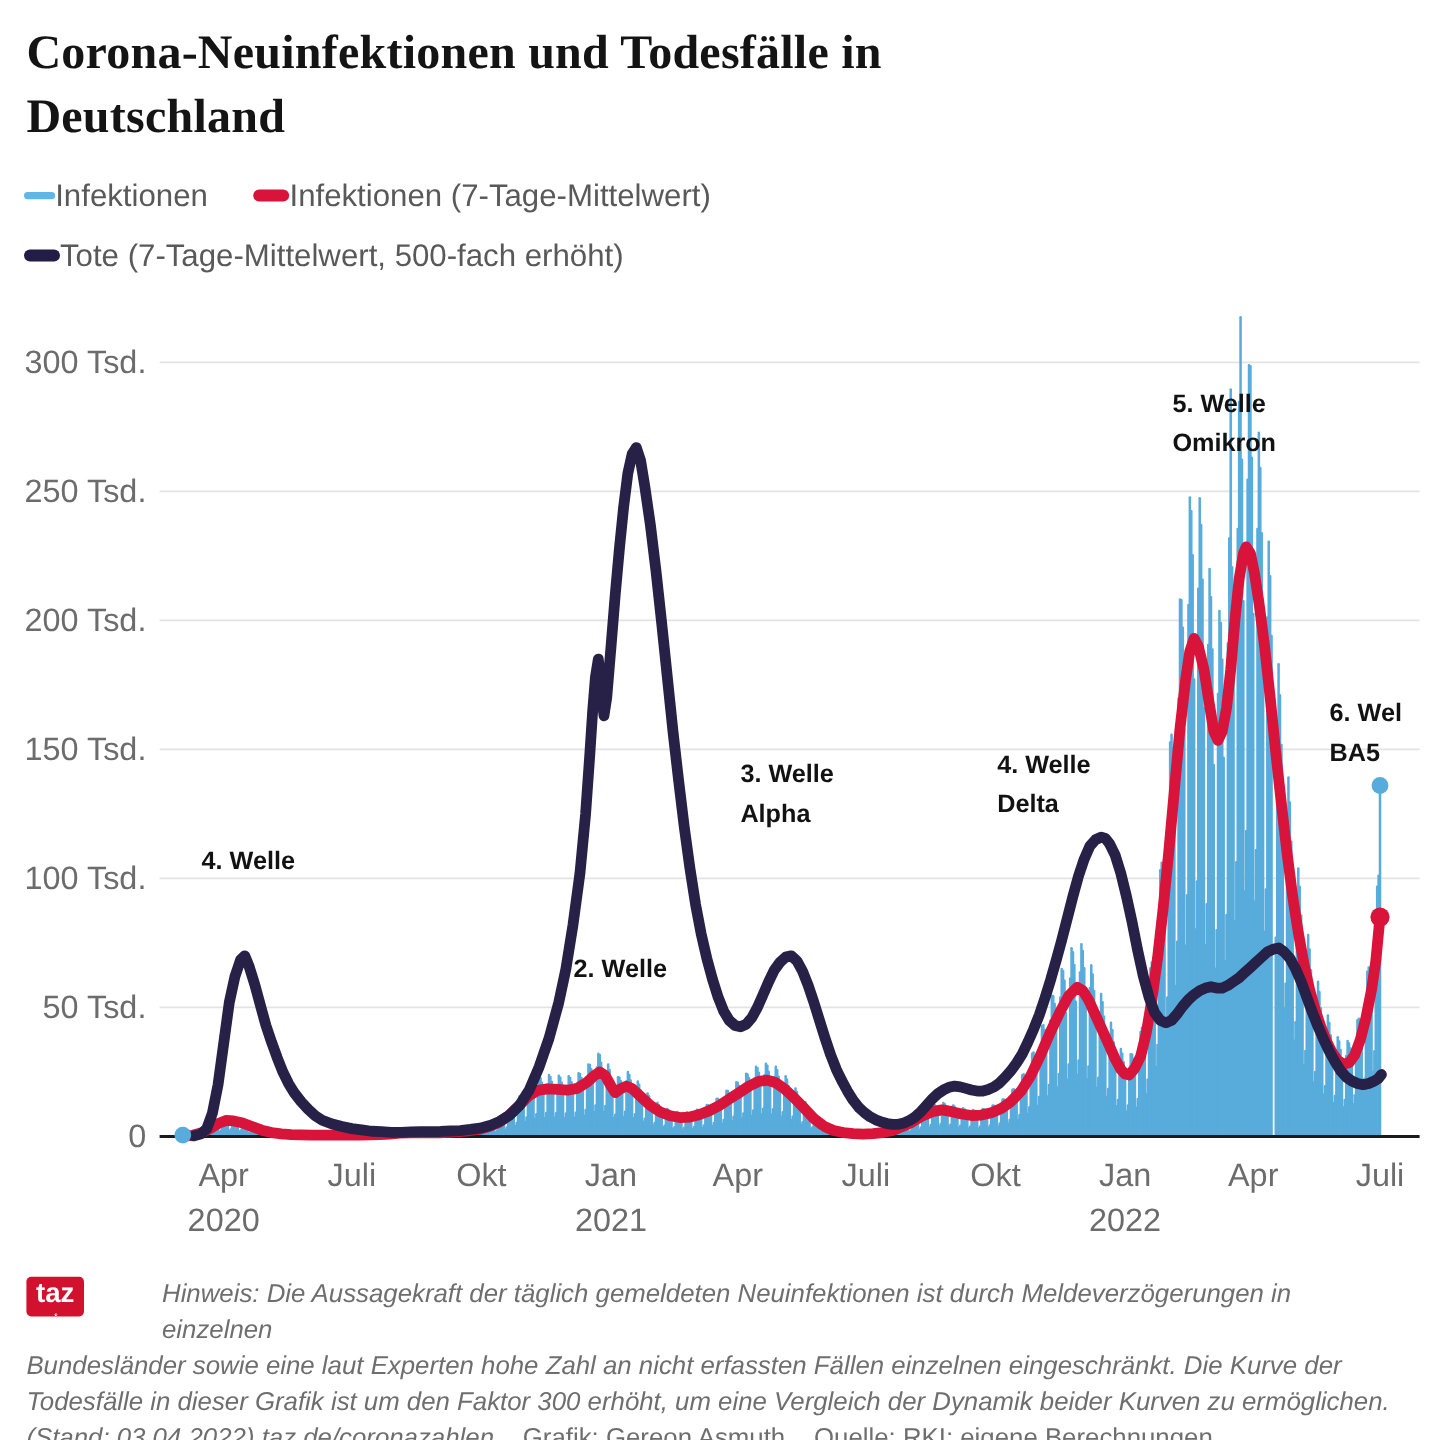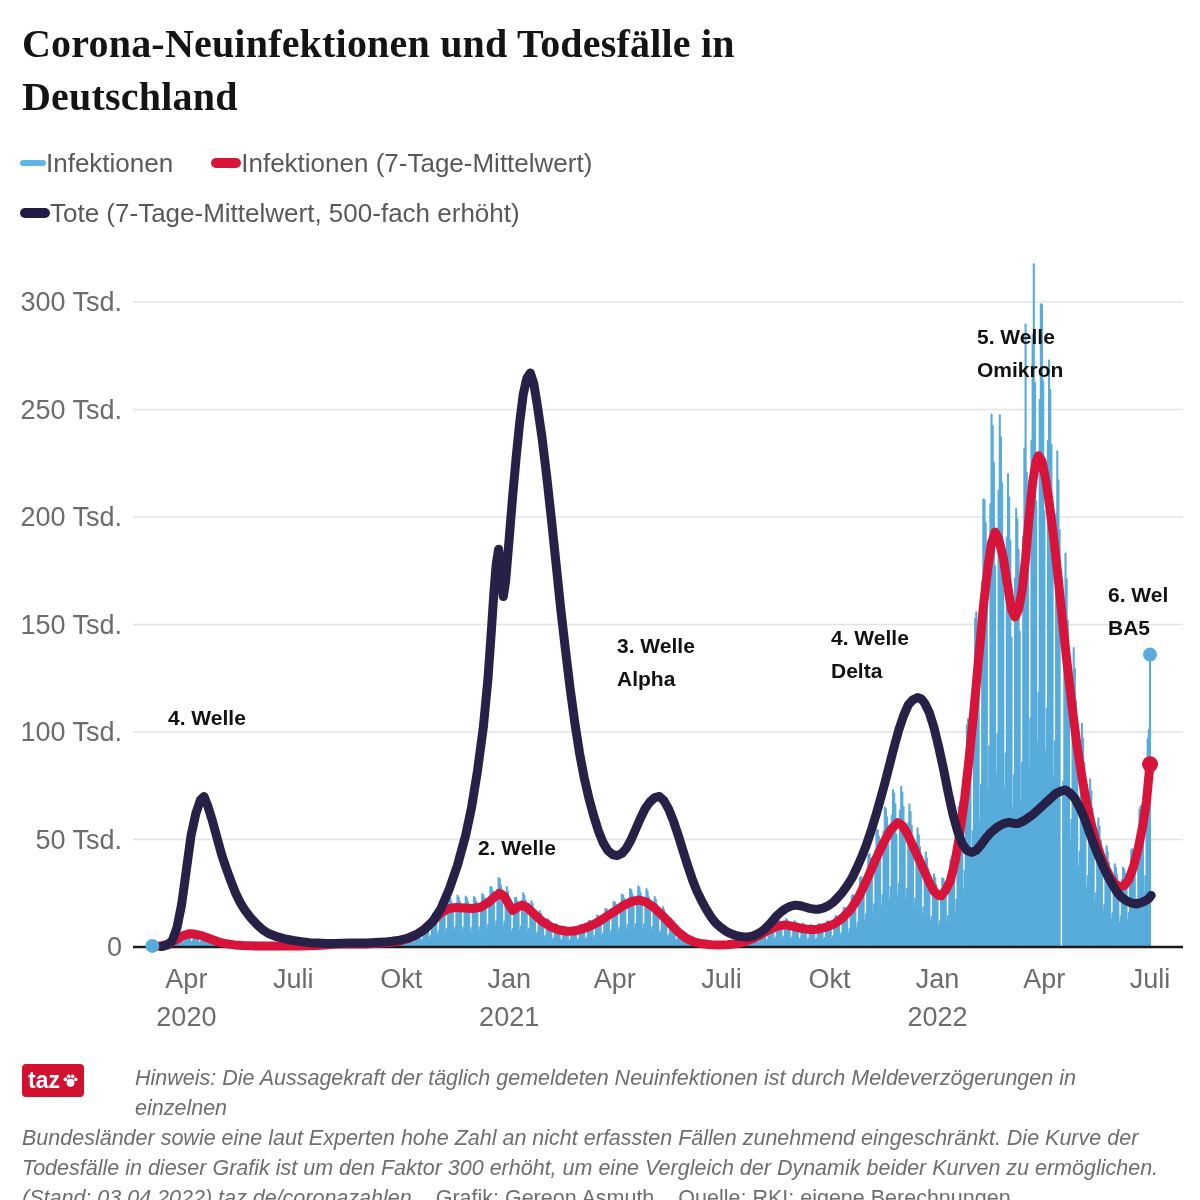--- a/index.html
+++ b/index.html
@@ -13,23 +13,23 @@
   .legend-item{display:flex;align-items:center;gap:0;}
   .legend-swatch{display:inline-block;border-radius:6px;}
   .sw-thin{width:26px;height:6px;}
   .sw-thick{width:30px;height:10px;}
   #chart-svg{position:absolute;left:0;top:0;width:1200px;height:1200px;}
   .ann{position:absolute;font-weight:700;font-size:21px;line-height:33px;color:#121212;white-space:nowrap;}
   #footnote{position:absolute;left:22px;top:1063px;width:1145px;color:#6e6e6e;
             font-size:21.5px;line-height:30px;font-style:italic;}
   .fn-line1{padding-left:84px;margin-left:29px;}
   .fn-upright{font-style:normal;margin-left:18px;text-align:right;}
-  #taz-logo{position:absolute;left:22px;top:1064px;width:62px;height:33px;border-radius:4px;
+  #taz-logo{position:absolute;left:22px;top:1064px;width:48px;height:33px;border-radius:4px;
             display:flex;align-items:center;justify-content:center;gap:3px;
-            font-style:normal;}
+            font-style:normal;flex-direction:column;}
   #taz-logo .taz-word{color:#ffffff;font-weight:700;font-size:23px;letter-spacing:0;}
 </style>
 </head>
 <body>
 
 <div id="page">
 
   <div id="title">
     <div>Corona-Neuinfektionen und Todesfälle in</div>
     <div>Deutschland</div>
@@ -932,21 +932,21 @@
         <text x="937.5586854460095" y="988" text-anchor="middle" font-size="27" fill="#6C6C6C">Jan</text>
         <text x="937.5586854460095" y="1026" text-anchor="middle" font-size="27" fill="#6C6C6C">2022</text>
         <text x="1044.3661971830986" y="988" text-anchor="middle" font-size="27" fill="#6C6C6C">Apr</text>
         <text x="1150" y="988" text-anchor="middle" font-size="27" fill="#6C6C6C">Juli</text>
       </g>
     </svg>
 
   <div class="ann" style="left:168px;top:701px;">
     <div>4. Welle</div>
   </div>
-  <div class="ann" style="left:478px;top:791px;margin-top:40px;">
+  <div class="ann" style="left:478px;top:791px;">
     <div>2. Welle</div>
   </div>
   <div class="ann" style="left:617px;top:629px;">
     <div>3. Welle</div>
     <div>Alpha</div>
   </div>
   <div class="ann" style="left:831px;top:621px;">
     <div>4. Welle</div>
     <div>Delta</div>
   </div>
@@ -965,21 +965,21 @@
       <circle cx="10" cy="13" r="5.2" fill="#ffffff"></circle>
       <circle cx="3.2" cy="8.5" r="2.4" fill="#ffffff"></circle>
       <circle cx="7.5" cy="4.4" r="2.5" fill="#ffffff"></circle>
       <circle cx="12.8" cy="4.4" r="2.5" fill="#ffffff"></circle>
       <circle cx="17" cy="8.5" r="2.4" fill="#ffffff"></circle>
     </svg>
   </div>
 
   <div id="footnote">
     <div class="fn-line1">Hinweis: Die Aussagekraft der täglich gemeldeten Neuinfektionen ist durch Meldeverzögerungen in einzelnen</div>
-    <div>Bundesländer sowie eine laut Experten hohe Zahl an nicht erfassten Fällen zunehmend eingeschränkt. Die Kurve der</div>
+    <div>Bundesländer sowie eine laut Experten hohe Zahl an nicht erfassten Fällen einzelnen eingeschränkt. Die Kurve der</div>
     <div>Todesfälle in dieser Grafik ist um den Faktor 300 erhöht, um eine Vergleich der Dynamik beider Kurven zu ermöglichen.</div>
     <div>
       <span>(Stand: 03.04.2022) taz.de/coronazahlen</span>
       <span class="fn-upright">Grafik: Gereon Asmuth</span>
       <span class="fn-upright">Quelle: RKI; eigene Berechnungen,</span>
     </div>
   </div>
 
 </div>
 

